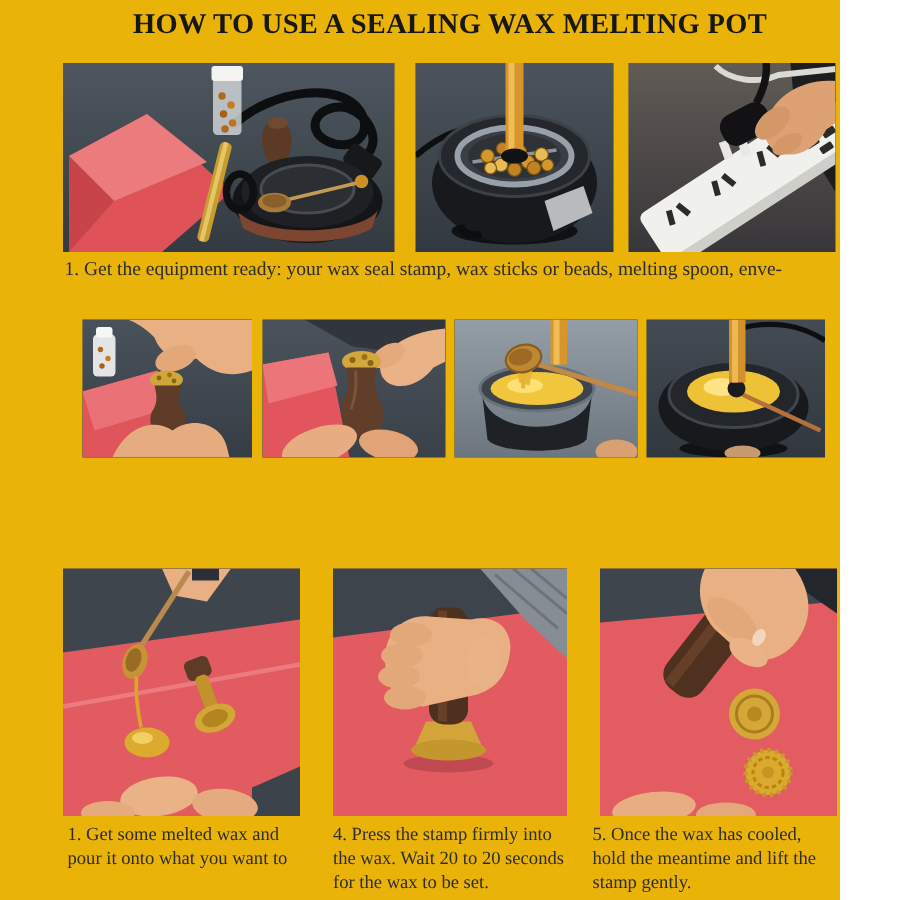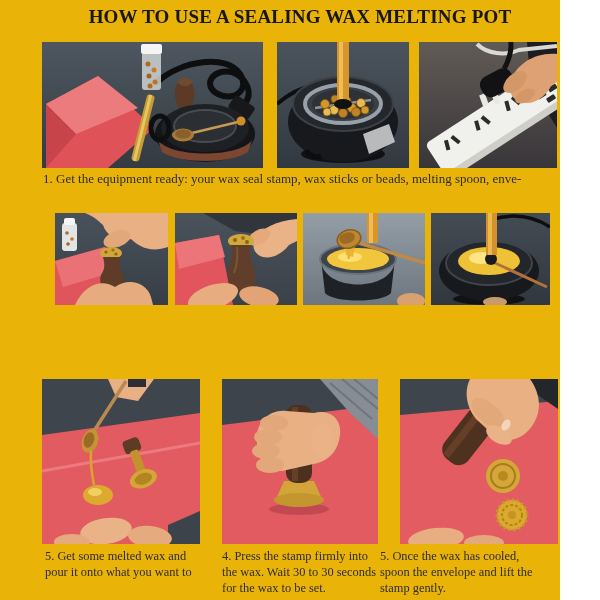--- a/index.html
+++ b/index.html
@@ -305,27 +305,27 @@
         <ellipse cx="88" cy="34" rx="20" ry="10" fill="#e3a87a" transform="rotate(40 88 34)"></ellipse>
         <ellipse cx="99" cy="56" rx="14" ry="8" fill="#eab287" transform="rotate(30 99 56)"></ellipse>
         <ellipse cx="106" cy="46" rx="4" ry="6" fill="#f2d5bd" transform="rotate(30 106 46)"></ellipse>
         <ellipse cx="36" cy="160" rx="28" ry="11" fill="#e8ae82" transform="rotate(-6 36 160)"></ellipse>
         <ellipse cx="84" cy="164" rx="20" ry="8" fill="#e3a87c"></ellipse>
       </svg>
     </figure>
   </div>
 
   <div class="step-col" style="left:45px;top:548px;">
-    <div>5. Get some melted wax and</div>
+    <div>1. Get some melted wax and</div>
     <div>pour it onto what you want to</div>
   </div>
   <div class="step-col" style="left:222px;top:548px;">
     <div>4. Press the stamp firmly into</div>
-    <div>the wax. Wait 30 to 30 seconds</div>
+    <div>the wax. Wait 20 to 20 seconds</div>
     <div>for the wax to be set.</div>
   </div>
-  <div class="step-col" style="left:380px;top:548px;">
+  <div class="step-col" style="left:395px;top:548px;">
     <div>5. Once the wax has cooled,</div>
-    <div>spoon the envelope and lift the</div>
+    <div>hold the meantime and lift the</div>
     <div>stamp gently.</div>
   </div>
 
 </div>
 
 </body></html>

